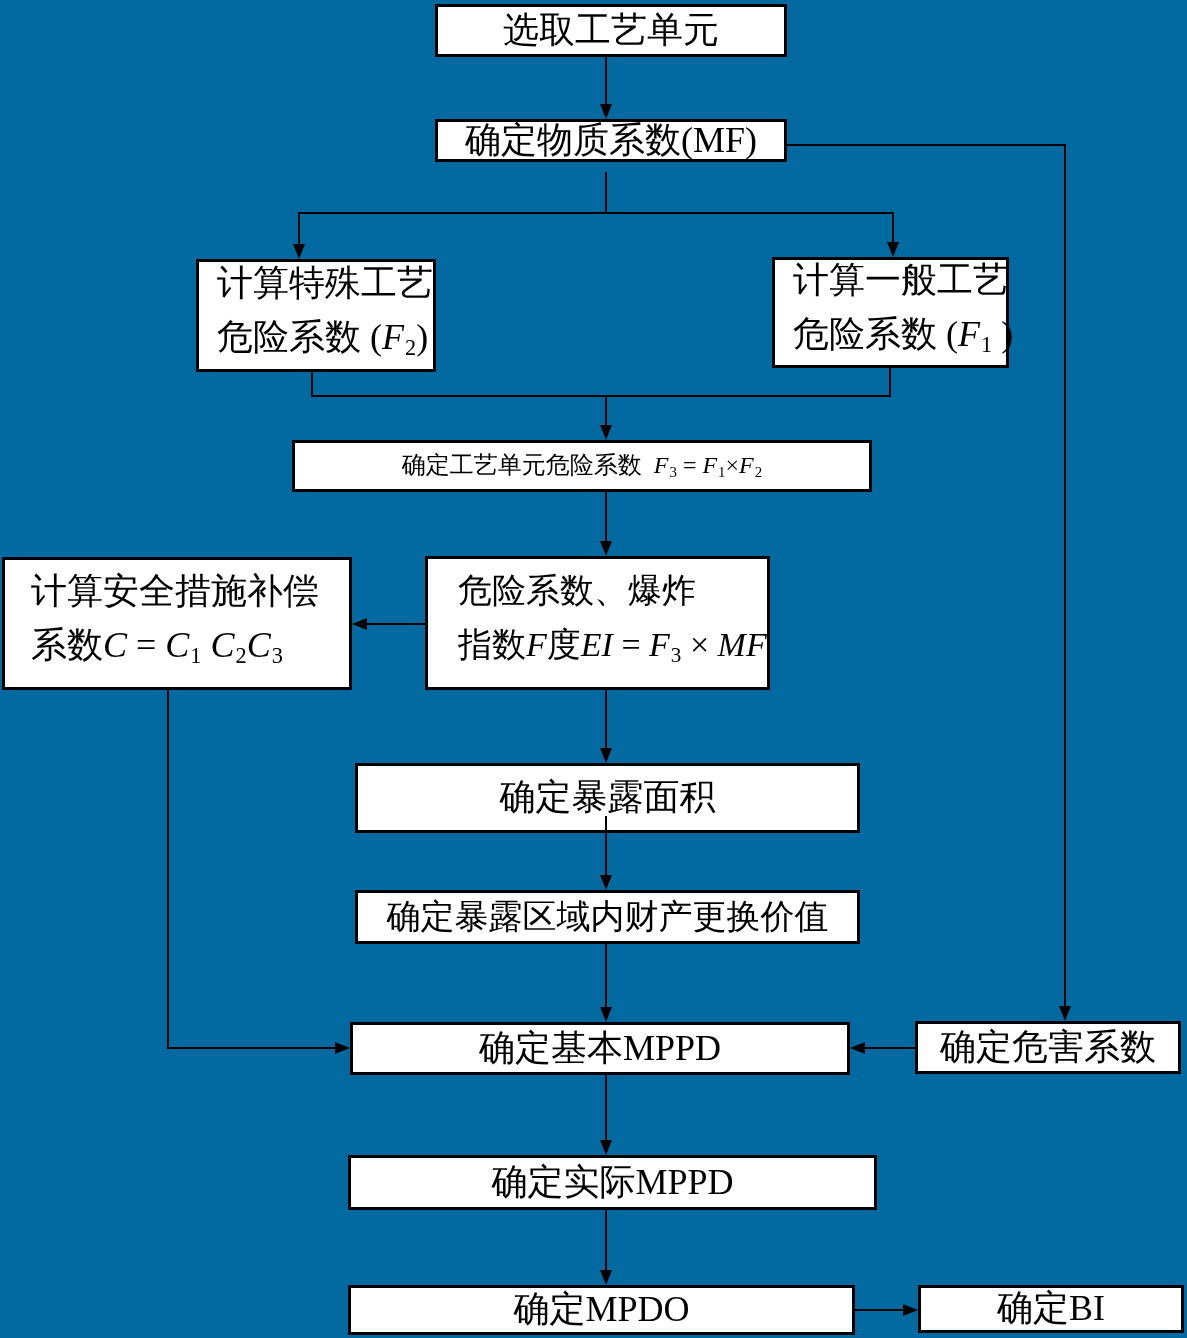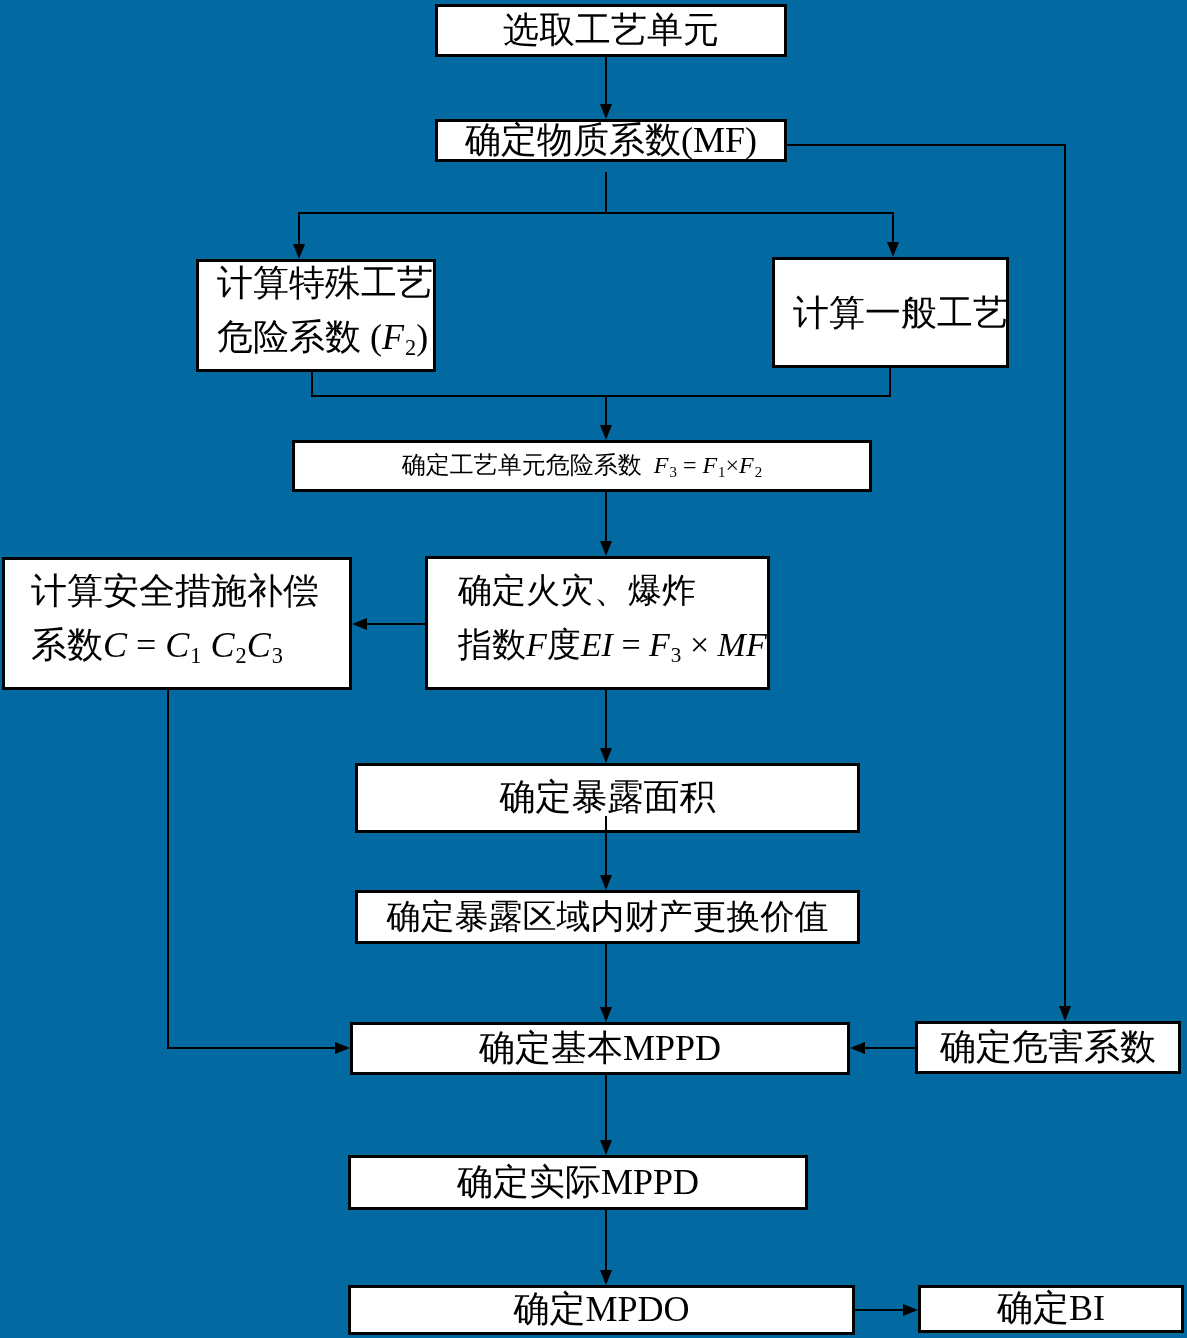--- a/index.html
+++ b/index.html
@@ -57,53 +57,54 @@
       <div class="line"><span>确定物质系数(MF)</span></div>
     </div>
 
   <div class="box fs36 two pl18" style="left:196px;top:259px;width:240px;height:113px;">
       <div class="line"><span>计算特殊工艺</span></div>
       <div class="line"><span>危险系数 (</span><span class="it">F</span><span class="sub">2</span><span>)</span></div>
     </div>
 
   <div class="box fs36 two pl18" style="left:772px;top:257px;width:237px;height:111px;">
       <div class="line"><span>计算一般工艺</span></div>
+      <div class="line"><span>危险系数 (</span><span class="it">F</span><span class="sub">1</span><span> )</span></div>
     </div>
 
   <div class="box center fs32" style="left:292px;top:440px;width:580px;height:52px;">
       <div class="line"><span>确定工艺单元危险系数  </span><span class="it">F</span><span class="sub">3</span><span> = </span><span class="it">F</span><span class="sub">1</span><span>×</span><span class="it">F</span><span class="sub">2</span></div>
     </div>
 
   <div class="box fs36 two pl26" style="left:2px;top:557px;width:350px;height:133px;">
       <div class="line"><span>计算安全措施补偿</span></div>
       <div class="line"><span>系数</span><span class="it">C</span><span> = </span><span class="it">C</span><span class="sub">1</span><span> </span><span class="it">C</span><span class="sub">2</span><span class="it">C</span><span class="sub">3</span></div>
     </div>
 
   <div class="box fs34 two pl30" style="left:425px;top:556px;width:345px;height:134px;">
-      <div class="line"><span>确定火灾、爆炸</span></div>
+      <div class="line"><span>危险系数、爆炸</span></div>
       <div class="line"><span>指数</span><span class="it">F</span><span>度</span><span class="it">EI</span><span> = </span><span class="it">F</span><span class="sub">3</span><span> × </span><span class="it">MF</span></div>
     </div>
 
   <div class="box center fs36" style="left:355px;top:763px;width:505px;height:70px;">
       <div class="line"><span>确定暴露面积</span></div>
     </div>
 
   <div class="box center fs36" style="left:350px;top:1022px;width:500px;height:53px;">
       <div class="line"><span>确定基本MPPD</span></div>
     </div>
 
   <div class="box center fs34" style="left:355px;top:890px;width:505px;height:54px;">
       <div class="line"><span>确定暴露区域内财产更换价值</span></div>
     </div>
 
   <div class="box center fs36" style="left:915px;top:1021px;width:266px;height:53px;">
       <div class="line"><span>确定危害系数</span></div>
     </div>
 
-  <div class="box center fs36" style="left:348px;top:1155px;width:460px;height:55px;">
+  <div class="box center fs36" style="left:348px;top:1155px;width:529px;height:55px;">
       <div class="line"><span>确定实际MPPD</span></div>
     </div>
 
   <div class="box center fs36" style="left:348px;top:1285px;width:507px;height:50px;">
       <div class="line"><span>确定MPDO</span></div>
     </div>
 
   <div class="box center fs36" style="left:918px;top:1285px;width:266px;height:48px;">
       <div class="line"><span>确定BI</span></div>
     </div>

